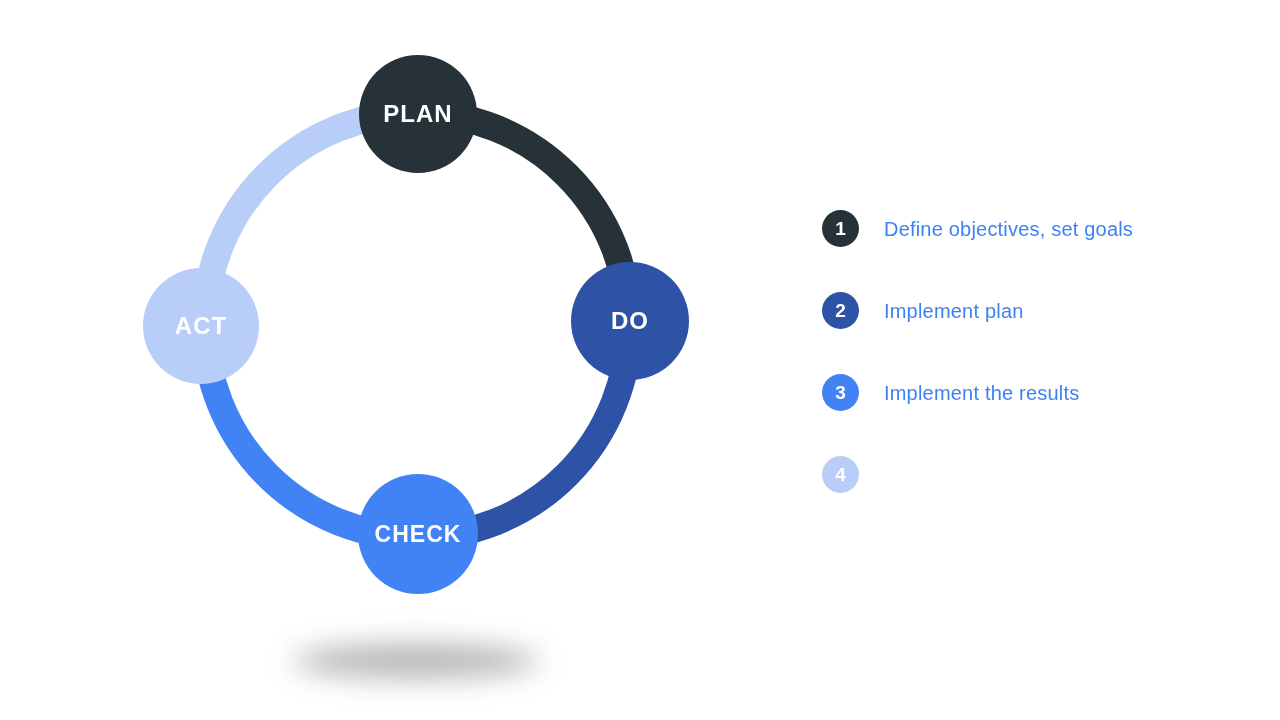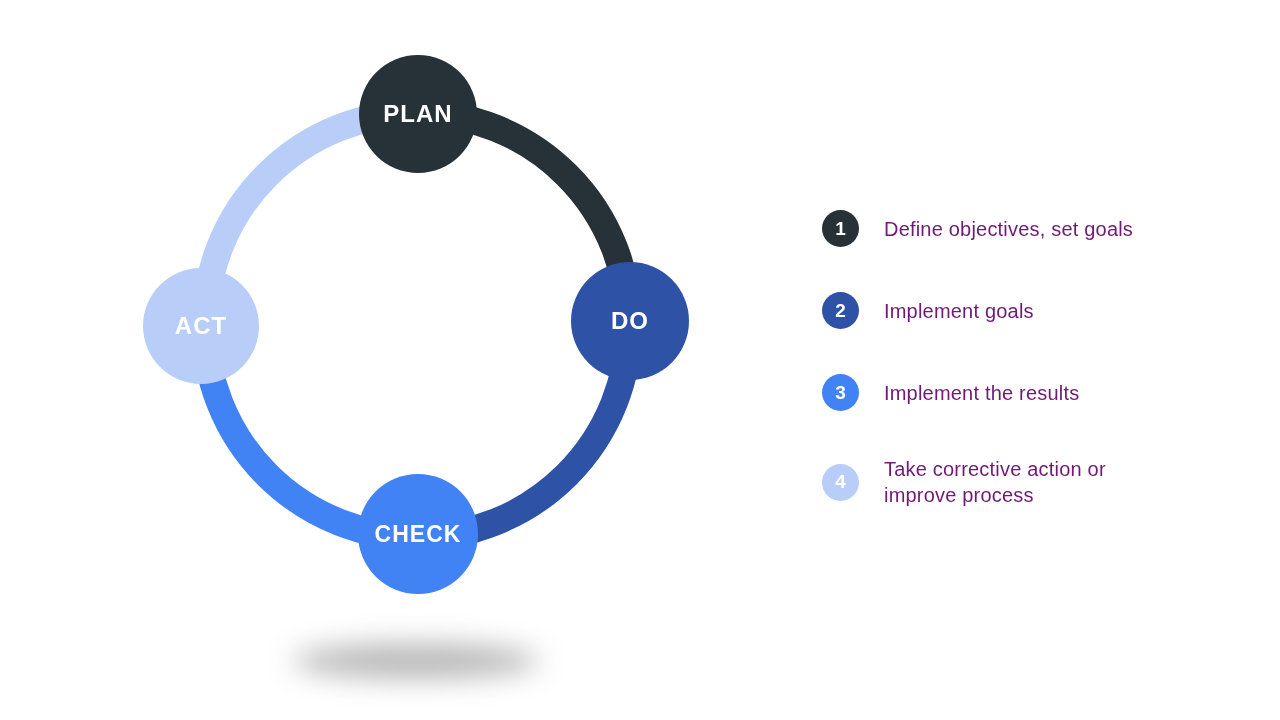--- a/index.html
+++ b/index.html
@@ -49,21 +49,21 @@
     align-items: center;
     justify-content: center;
     color: #ffffff;
     font-size: 19px;
     font-weight: 700;
     margin-right: 25px;
   }
   .legend-text {
     font-size: 20px;
     line-height: 26px;
-    color: #701a75;
+    color: #3b82f6;
     max-width: 260px;
     letter-spacing: 0.2px;
   }
 </style>
 </head>
 <body>
 
 <div class="stage">
 
   <svg class="diagram-svg" width="720" height="720" viewBox="0 0 720 720">
@@ -86,25 +86,24 @@
 
   <div class="ground-shadow"></div>
 
   <ul class="legend">
     <li class="legend-item">
       <span class="legend-badge" style="background-color: rgb(38, 50, 56);">1</span>
       <span class="legend-text">Define objectives, set goals</span>
     </li>
     <li class="legend-item">
       <span class="legend-badge" style="background-color: rgb(46, 82, 166);">2</span>
-      <span class="legend-text">Implement goals</span>
+      <span class="legend-text">Implement plan</span>
     </li>
     <li class="legend-item">
       <span class="legend-badge" style="background-color: rgb(65, 131, 244);">3</span>
       <span class="legend-text">Implement the results</span>
     </li>
     <li class="legend-item">
       <span class="legend-badge" style="background-color: rgb(184, 206, 249);">4</span>
-      <span class="legend-text">Take corrective action or improve process</span>
     </li>
   </ul>
 
 </div>
 
 </body></html>

